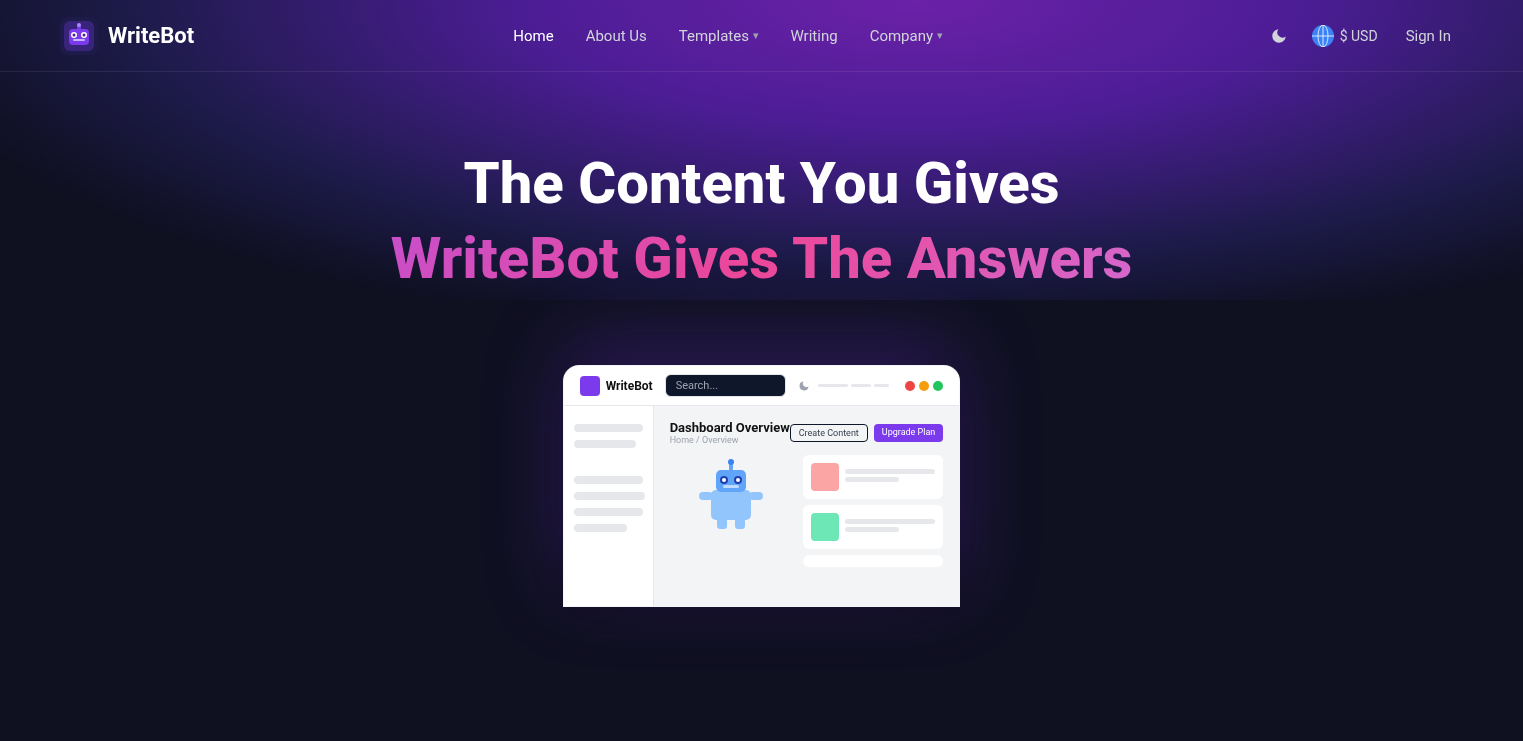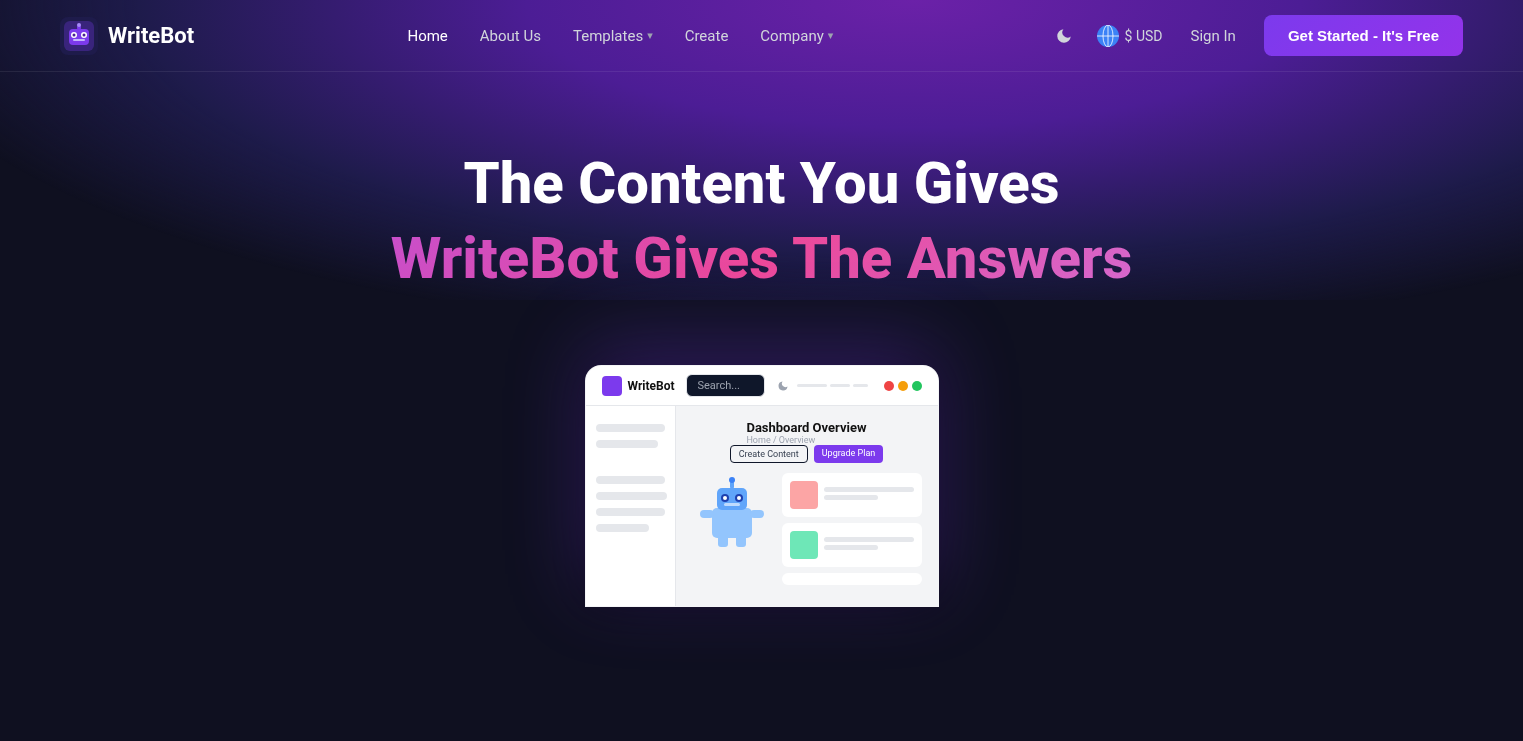--- a/index.html
+++ b/index.html
@@ -249,21 +249,20 @@
 
     .db-main {
       flex: 1;
       padding: 14px 16px;
     }
 
     .db-header-row {
       display: flex;
       align-items: center;
       margin-bottom: 10px;
-      flex-direction: column;
     }
 
     .db-title {
       font-size: 13px;
       font-weight: 700;
       color: #111;
     }
 
     .db-breadcrumb {
       font-size: 9px;
@@ -366,21 +365,21 @@
     <span class="logo-text">WriteBot</span>
   </div>
 
   <div class="nav-links">
     <a class="nav-link active">Home</a>
     <a class="nav-link">About Us</a>
     <a class="nav-link">
       <span>Templates</span>
       <span class="chevron-icon">▾</span>
     </a>
-    <a class="nav-link">Create</a>
+    <a class="nav-link">Writing</a>
     <a class="nav-link">
       <span>Company</span>
       <span class="chevron-icon">▾</span>
     </a>
   </div>
 
   <div class="nav-actions">
     <div class="nav-icon-btn">
 
       <svg width="18" height="18" viewBox="0 0 24 24" fill="none">
@@ -391,21 +390,20 @@
 
       <svg width="22" height="22" viewBox="0 0 22 22">
         <circle cx="11" cy="11" r="11" fill="#3b82f6"></circle>
         <ellipse cx="11" cy="11" rx="5" ry="11" fill="none" stroke="#fff" stroke-width="0.8"></ellipse>
         <line x1="0" y1="11" x2="22" y2="11" stroke="#fff" stroke-width="0.8"></line>
         <line x1="11" y1="0" x2="11" y2="22" stroke="#fff" stroke-width="0.8"></line>
       </svg>
       <span>$ USD</span>
     </div>
     <span class="sign-in-btn">Sign In</span>
-    <button class="get-started-btn">Get Started - It's Free</button>
   </div>
 </nav>
 
 <section class="hero">
   <h1 class="hero-title-white">The Content You Gives</h1>
   <h1 class="hero-title-gradient">WriteBot Gives The Answers</h1>
 </section>
 
 <div style="display:flex; justify-content:center; position:relative; z-index:5; padding: 0 40px;">
   <div class="dashboard-preview">

